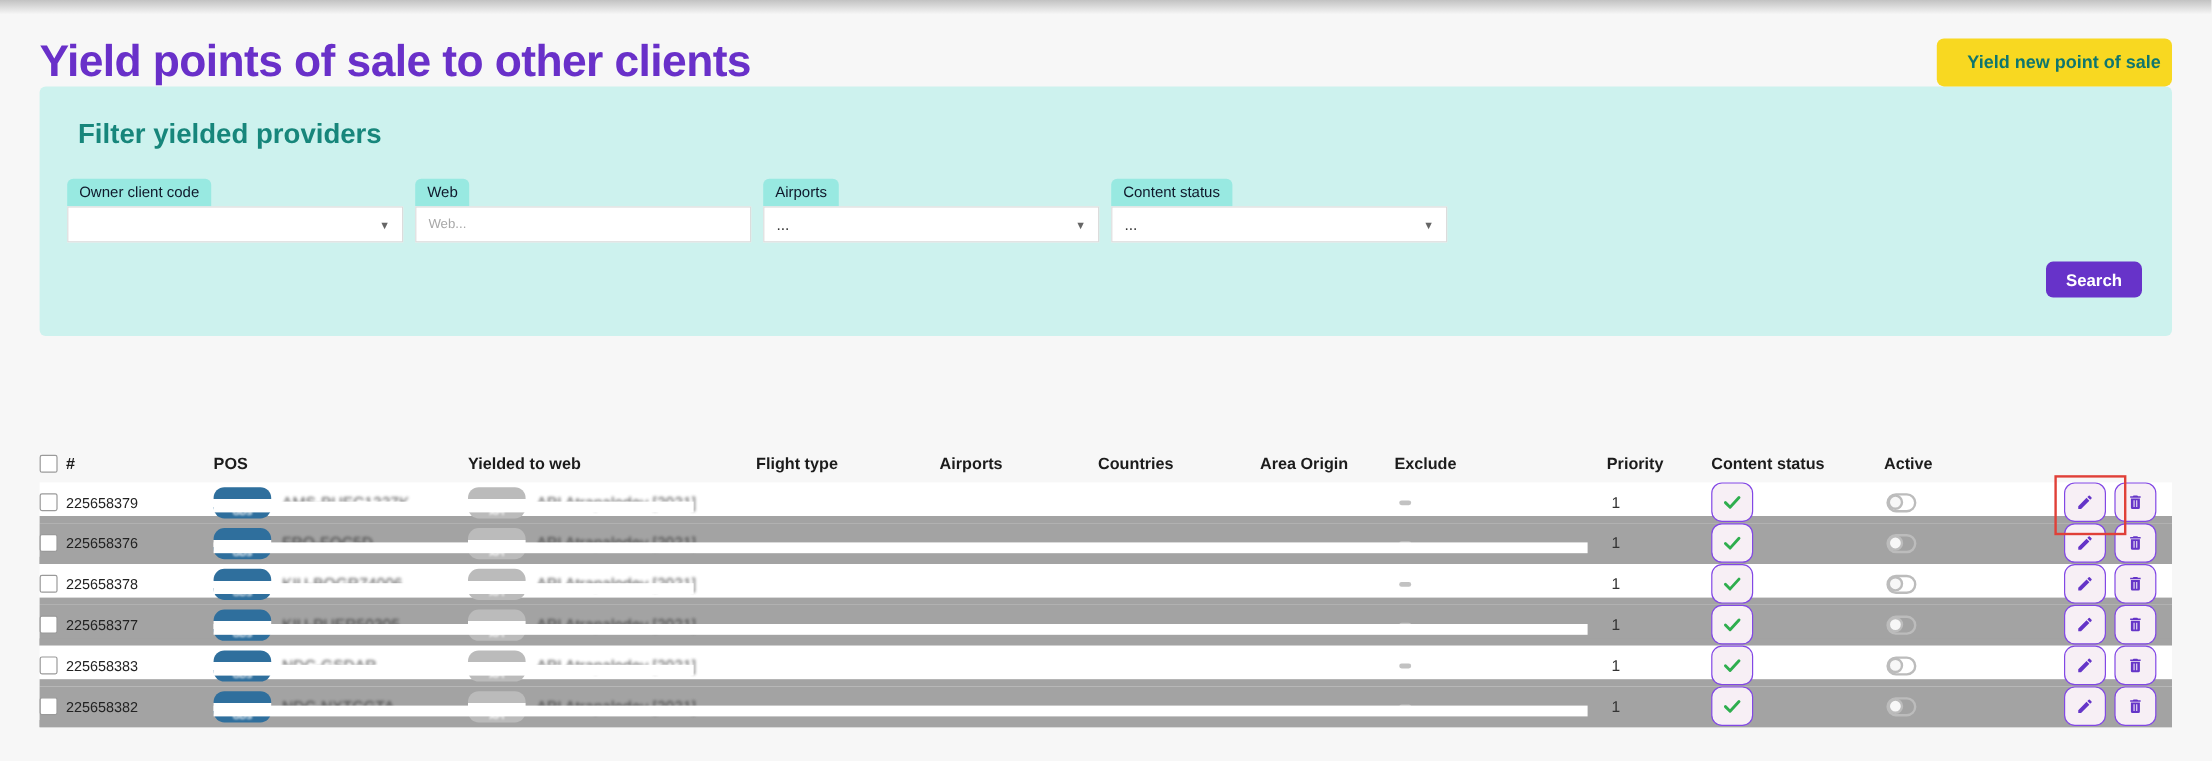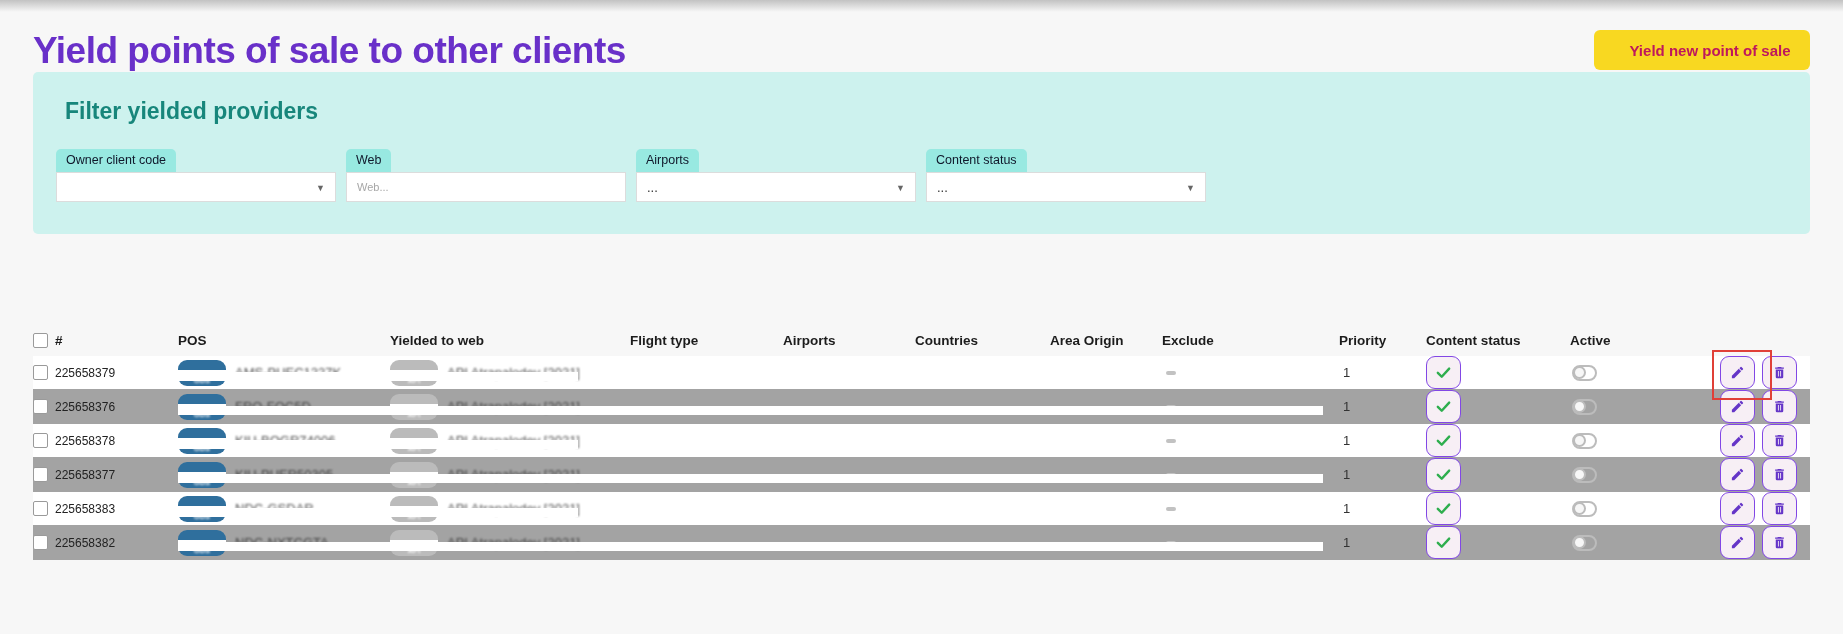--- a/index.html
+++ b/index.html
@@ -2,24 +2,24 @@
 <html><head>
 <meta charset="utf-8">
 <style>
   * { margin:0; padding:0; box-sizing:border-box; }
   html,body { width:1843px; height:634px; overflow:hidden; }
   body { background:#f7f7f7; font-family:"Liberation Sans", sans-serif; }
   .topshadow { height:12px; background:linear-gradient(#c2c2c2, #f7f7f7); }
   .container { padding:0 33px; }
 
   
-  .header-row { display:flex; justify-content:space-between; align-items:flex-start; margin-top:18px; }
+  .header-row { display:flex; justify-content:space-between; align-items:flex-end; margin-top:18px; }
   .page-title { font-size:37px; font-weight:800; color:#6930c9; letter-spacing:-0.5px; }
-  .yellow-btn { width:216px; height:40px; background:#f8d821; border:none; border-radius:6px;
-      color:#be185d; font-weight:bold; font-size:15px; cursor:pointer; font-family:inherit;padding-left:16px; }
+  .yellow-btn { width:196px; height:40px; background:#f8d821; border:none; border-radius:6px;
+      color:#0f766e; font-weight:bold; font-size:15px; cursor:pointer; font-family:inherit;padding-left:16px; }
 
   
   .filter-panel { background:#cdf2ee; border-radius:5px; padding:26px 25px 32px 23px; }
   .filter-heading { font-size:23px; font-weight:bold; color:#17867b; margin-left:9px; }
   .fields-row { display:flex; gap:10px; margin-top:24px; }
   .field { width:280px; }
   .field-label { display:inline-block; background:#98e9e1; color:#0f172a; font-size:12.5px;
       padding:4px 10px 5px; border-radius:5px 5px 0 0; }
   .field-box { height:30px; background:#ffffff; border:1px solid #dcdcdc; display:flex;
       align-items:center; padding:0 10px; font-size:13px; color:#333; position:relative; cursor:pointer; }
@@ -28,21 +28,21 @@
   .caret { position:absolute; right:10px; top:10px; font-size:9px; color:#666; }
   .search-row { display:flex; justify-content:flex-end; margin-top:16px; }
   .search-btn { width:80px; height:30px; background:#6733c9; color:#fff; font-weight:bold;
       font-size:14px; border:none; border-radius:6px; cursor:pointer; font-family:inherit; }
 
   
   .table-wrap { position:relative; margin-top:90px; }
   .grid-cols { display:grid; grid-template-columns:145px 212px 240px 153px 132px 135px 112px 177px 87px 144px 140px 1fr; }
   .thead { height:32px; align-items:center; font-weight:bold; font-size:13.5px; color:#1c1c1c; }
   .trow { height:34px; align-items:center; font-size:13px; color:#333; position:relative;
-      border-bottom:1px solid #a3a3a3; background:#ffffff; }
+      border-bottom:6px solid #a3a3a3; background:#ffffff; }
   .trow.alt { background:#a3a3a3; }
   .cell { display:flex; align-items:center; }
   .cb { width:15px; height:15px; border:1.5px solid #9a9a9a; border-radius:2px; background:#fff;
       margin-right:7px; flex:0 0 auto; cursor:pointer; }
   .id-text { font-size:12px; color:#222; }
 
   .badge { width:48px; height:26px; border-radius:9px; margin-right:9px; position:relative; flex:0 0 auto; }
   .badge span { position:absolute; bottom:1px; left:0; right:0; text-align:center; color:#fff;
       font-size:7.5px; font-weight:bold; filter:blur(0.8px); }
   .badge-blue { background:linear-gradient(180deg,#2f6f9d 0 38%,#ffffff 38% 62%,#2f6f9d 62% 100%); }
@@ -100,20 +100,23 @@
         </div>
       </div>
       <div class="field">
         <span class="field-label">Content status</span>
         <div class="field-box">
           <span>...</span>
           <span class="caret">▼</span>
         </div>
       </div>
     </div>
+    <div class="search-row">
+      <button class="search-btn">Search</button>
+    </div>
   </div>
 
   <div class="table-wrap">
     <div class="thead grid-cols">
       <div class="cell">
         <span class="cb"></span>
         <span>#</span>
       </div>
       <div class="cell">POS</div>
       <div class="cell">Yielded to web</div>

